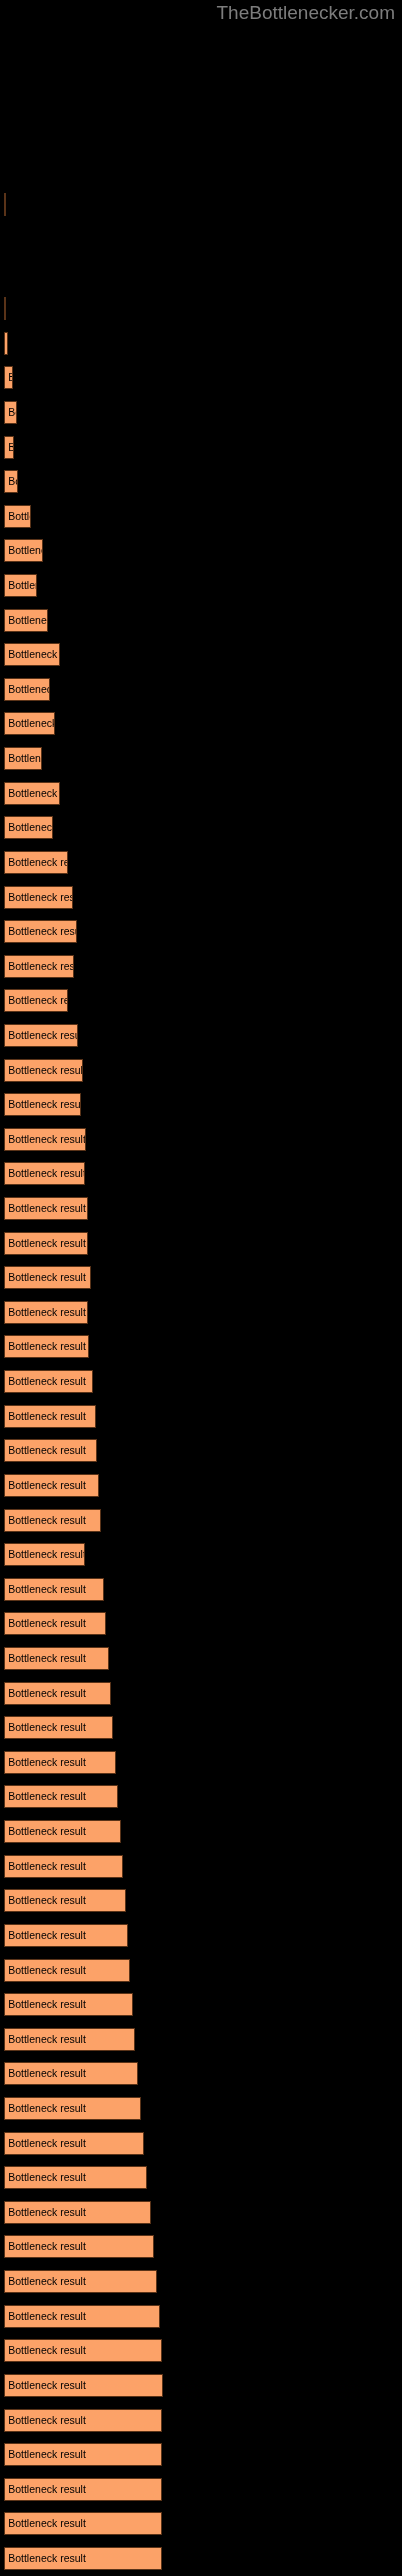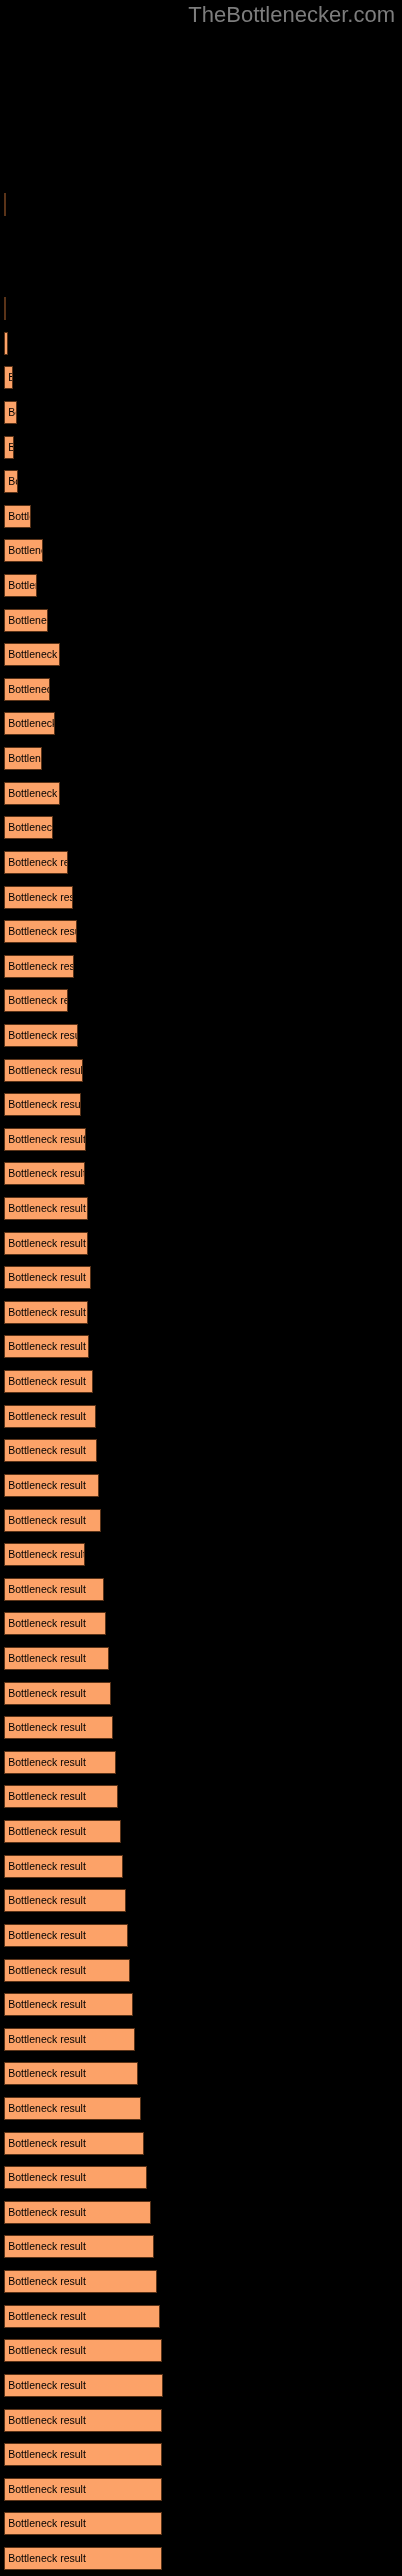--- a/index.html
+++ b/index.html
@@ -21,21 +21,21 @@
     top: 0;
     left: 0;
     width: 403px;
     height: 27px;
   }
   #site-title {
     position: absolute;
     right: 8px;
     top: 1.6px;
     color: #7d7d7d;
-    font-size: 22px;
+    font-size: 19px;
     font-family: "Liberation Sans", sans-serif;
     letter-spacing: 0px;
     white-space: nowrap;
   }
 
   #chart {
     position: absolute;
     left: 0;
     top: 0;
     width: 403px;

